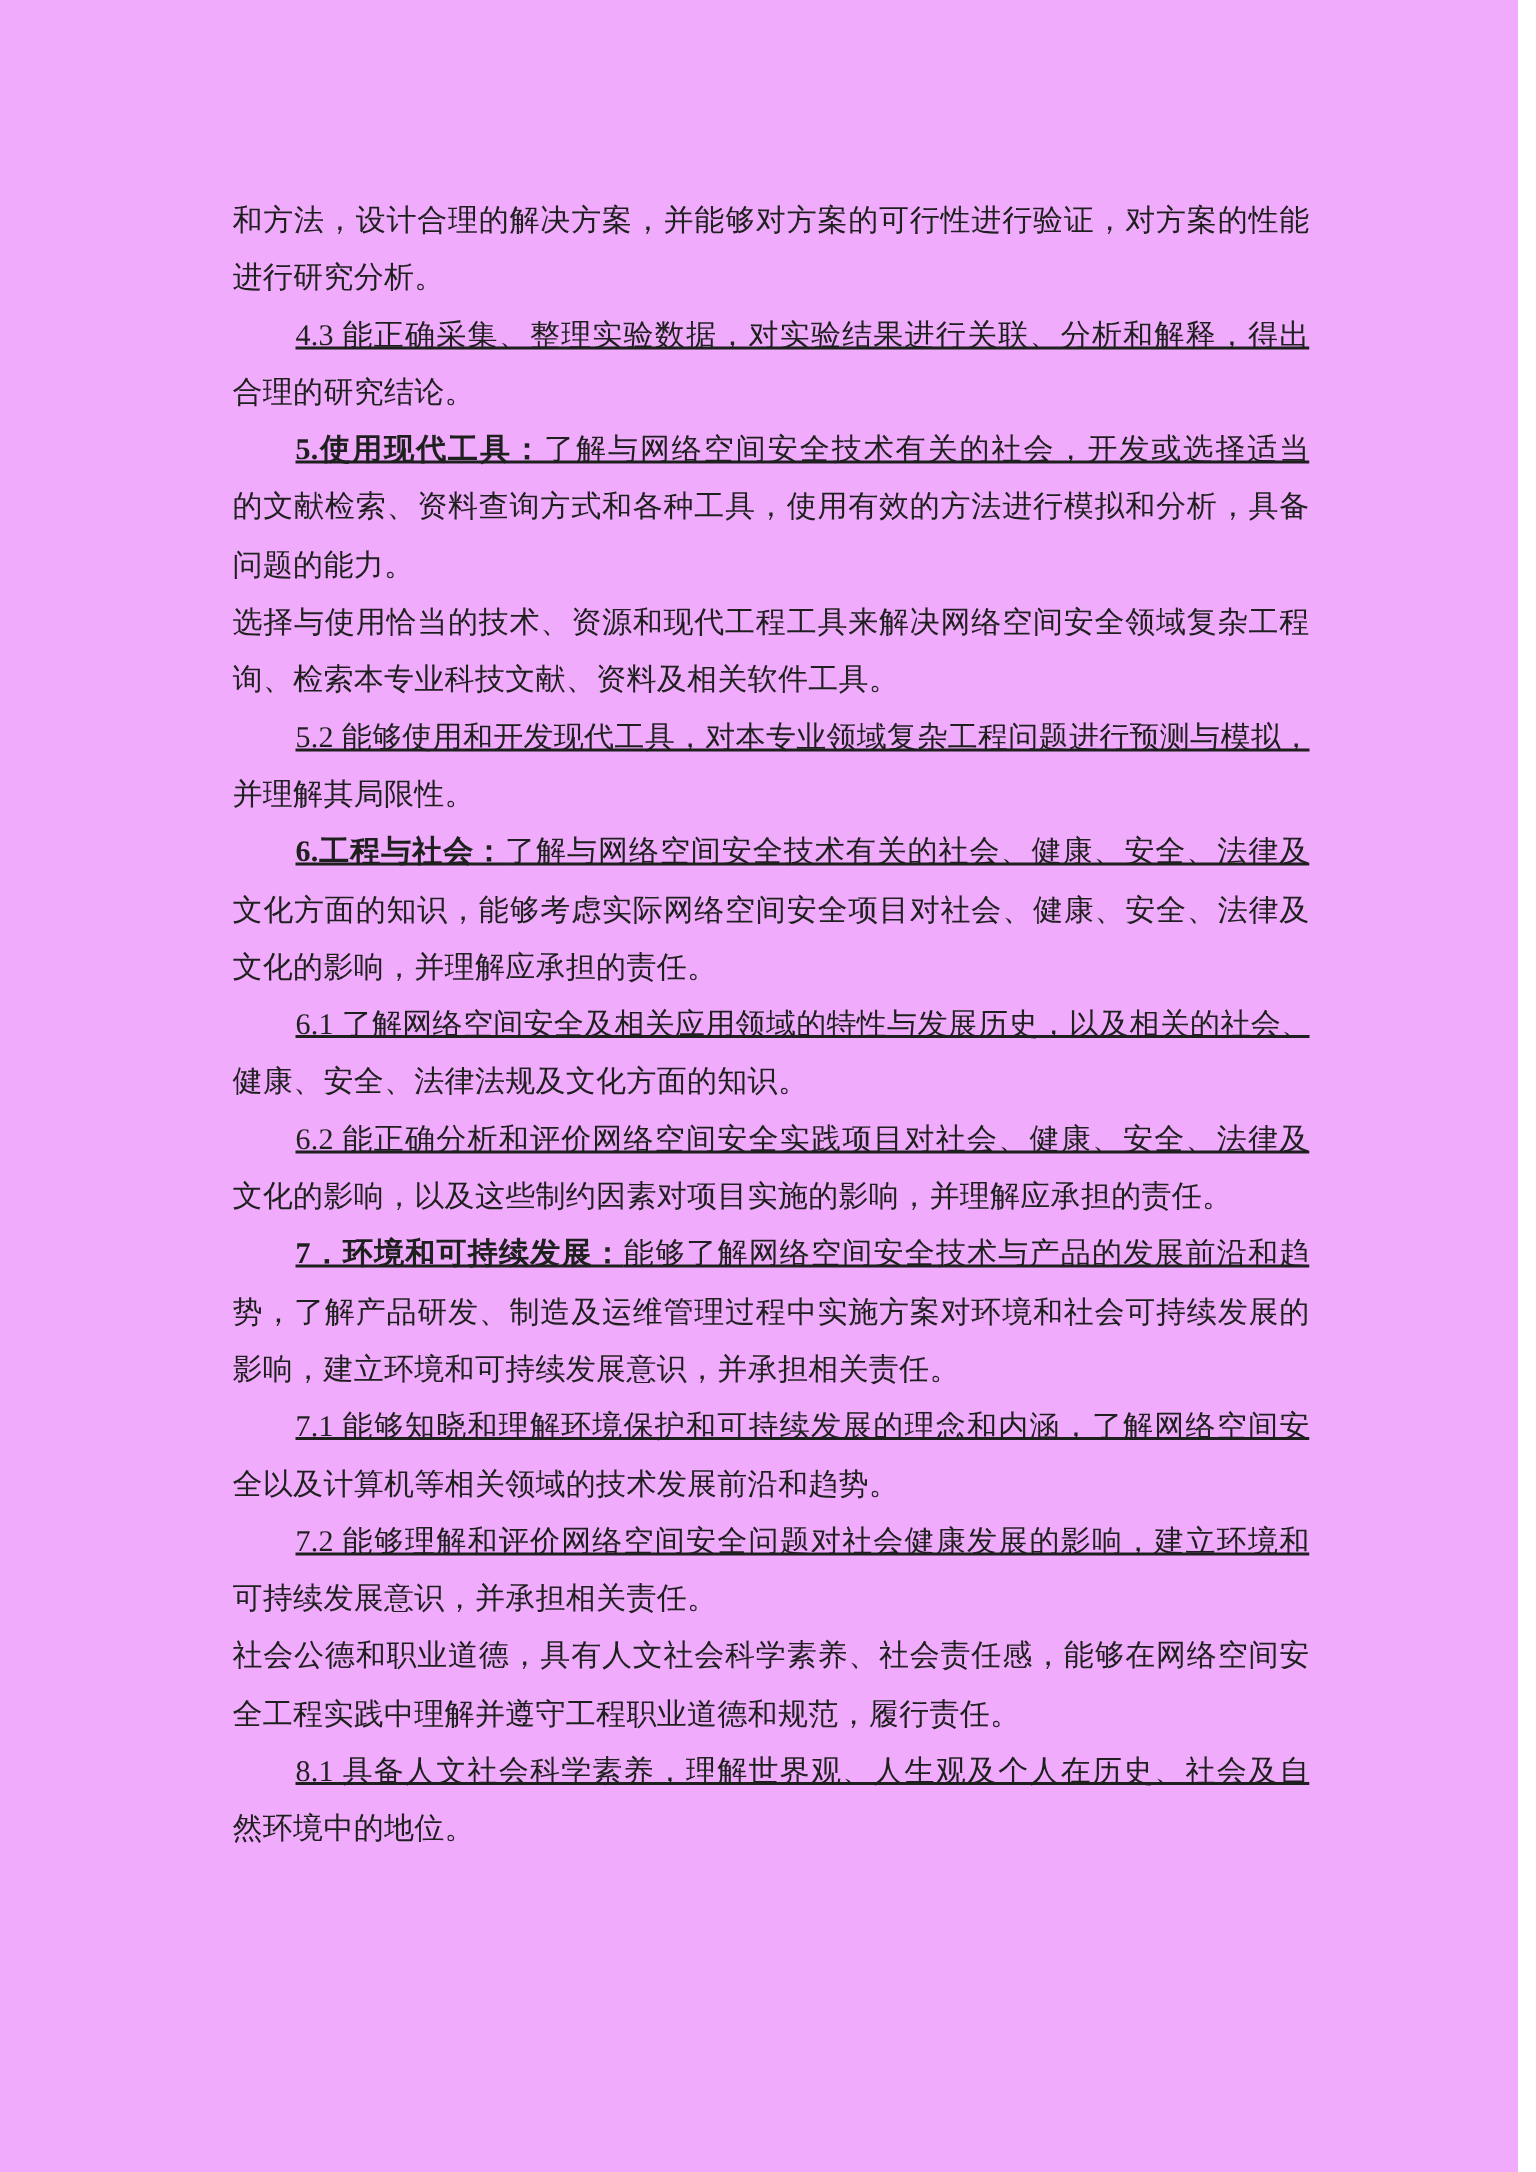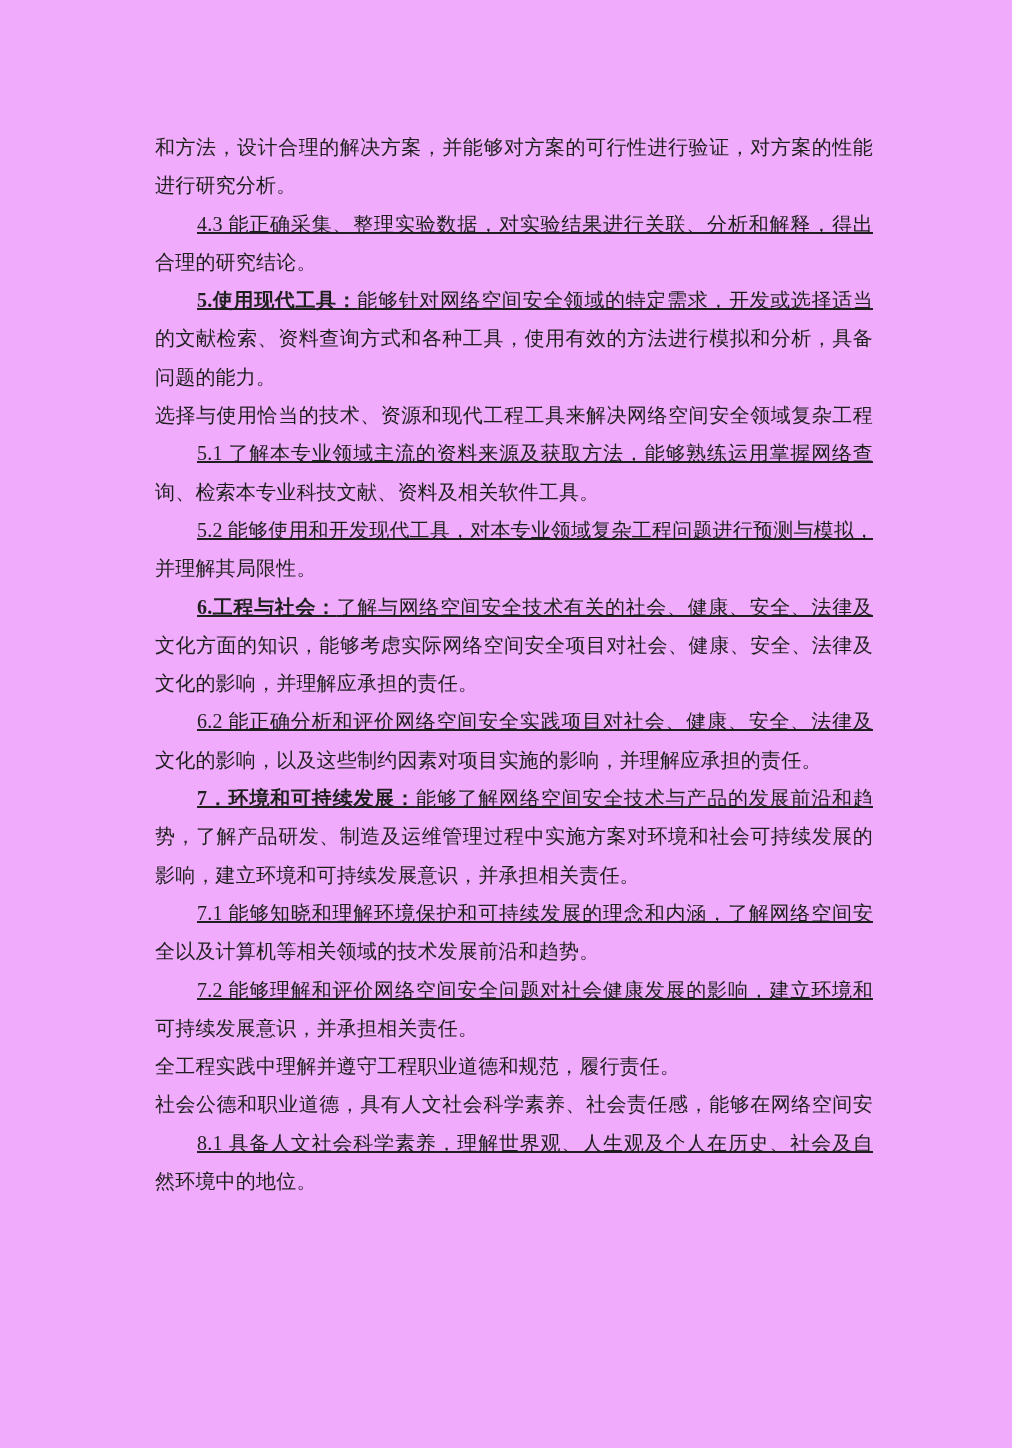--- a/index.html
+++ b/index.html
@@ -61,42 +61,45 @@
       <span class="line">和方法，设计合理的解决方案，并能够对方案的可行性进行验证，对方案的性能</span>
       <span class="line last">进行研究分析。</span>
     </p>
 
     <p class="para">
       <span class="line indent">4.3 能正确采集、整理实验数据，对实验结果进行关联、分析和解释，得出</span>
       <span class="line last">合理的研究结论。</span>
     </p>
 
     <p class="para">
-      <span class="line indent"><b class="lead">5.使用现代工具：</b><span>能够针对网络空间安全领域的特定需求，开发或选择适当</span></span>
+      <span class="line indent"><b class="lead">5.使用现代工具：</b><span>了解与网络空间安全技术有关的社会，开发或选择适当</span></span>
       <span class="line">的文献检索、资料查询方式和各种工具，使用有效的方法进行模拟和分析，具备</span>
       <span class="line last">问题的能力。</span>
       <span class="line">选择与使用恰当的技术、资源和现代工程工具来解决网络空间安全领域复杂工程</span>
     </p>
 
     <p class="para">
-      <span class="line indent">5.1 了解本专业领域主流的资料来源及获取方法，能够熟练运用掌握网络查</span>
       <span class="line last">询、检索本专业科技文献、资料及相关软件工具。</span>
     </p>
 
     <p class="para">
       <span class="line indent">5.2 能够使用和开发现代工具，对本专业领域复杂工程问题进行预测与模拟，</span>
       <span class="line last">并理解其局限性。</span>
     </p>
 
     <p class="para">
       <span class="line indent"><b class="lead">6.工程与社会：</b><span>了解与网络空间安全技术有关的社会、健康、安全、法律及</span></span>
       <span class="line">文化方面的知识，能够考虑实际网络空间安全项目对社会、健康、安全、法律及</span>
       <span class="line last">文化的影响，并理解应承担的责任。</span>
     </p>
 
+    <p class="para">
+      <span class="line indent">6.1 了解网络空间安全及相关应用领域的特性与发展历史，以及相关的社会、</span>
+      <span class="line last">健康、安全、法律法规及文化方面的知识。</span>
+    </p>
 
     <p class="para">
       <span class="line indent">6.2 能正确分析和评价网络空间安全实践项目对社会、健康、安全、法律及</span>
       <span class="line last">文化的影响，以及这些制约因素对项目实施的影响，并理解应承担的责任。</span>
     </p>
 
     <p class="para">
       <span class="line indent"><b class="lead">7．环境和可持续发展：</b><span>能够了解网络空间安全技术与产品的发展前沿和趋</span></span>
       <span class="line">势，了解产品研发、制造及运维管理过程中实施方案对环境和社会可持续发展的</span>
       <span class="line last">影响，建立环境和可持续发展意识，并承担相关责任。</span>
@@ -106,22 +109,22 @@
       <span class="line indent">7.1 能够知晓和理解环境保护和可持续发展的理念和内涵，了解网络空间安</span>
       <span class="line last">全以及计算机等相关领域的技术发展前沿和趋势。</span>
     </p>
 
     <p class="para">
       <span class="line indent">7.2 能够理解和评价网络空间安全问题对社会健康发展的影响，建立环境和</span>
       <span class="line last">可持续发展意识，并承担相关责任。</span>
     </p>
 
     <p class="para">
+      <span class="line">社会公德和职业道德，具有人文社会科学素养、社会责任感，能够在网络空间安</span>
       <span class="line last">全工程实践中理解并遵守工程职业道德和规范，履行责任。</span>
-      <span class="line">社会公德和职业道德，具有人文社会科学素养、社会责任感，能够在网络空间安</span>
     </p>
 
     <p class="para">
       <span class="line indent">8.1 具备人文社会科学素养，理解世界观、人生观及个人在历史、社会及自</span>
       <span class="line last">然环境中的地位。</span>
     </p>
 
   </div>
 </div>
 

